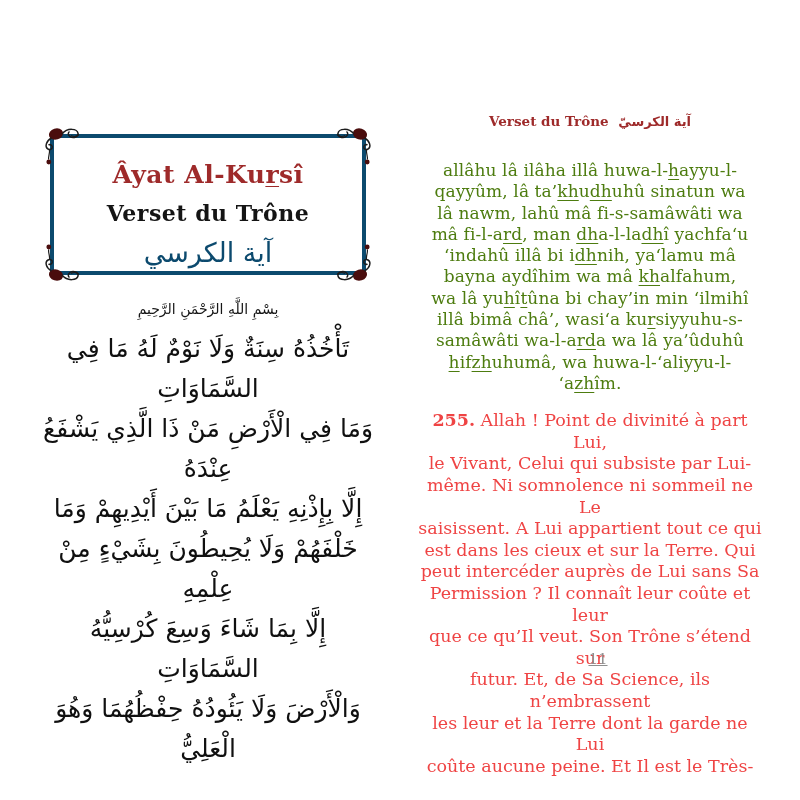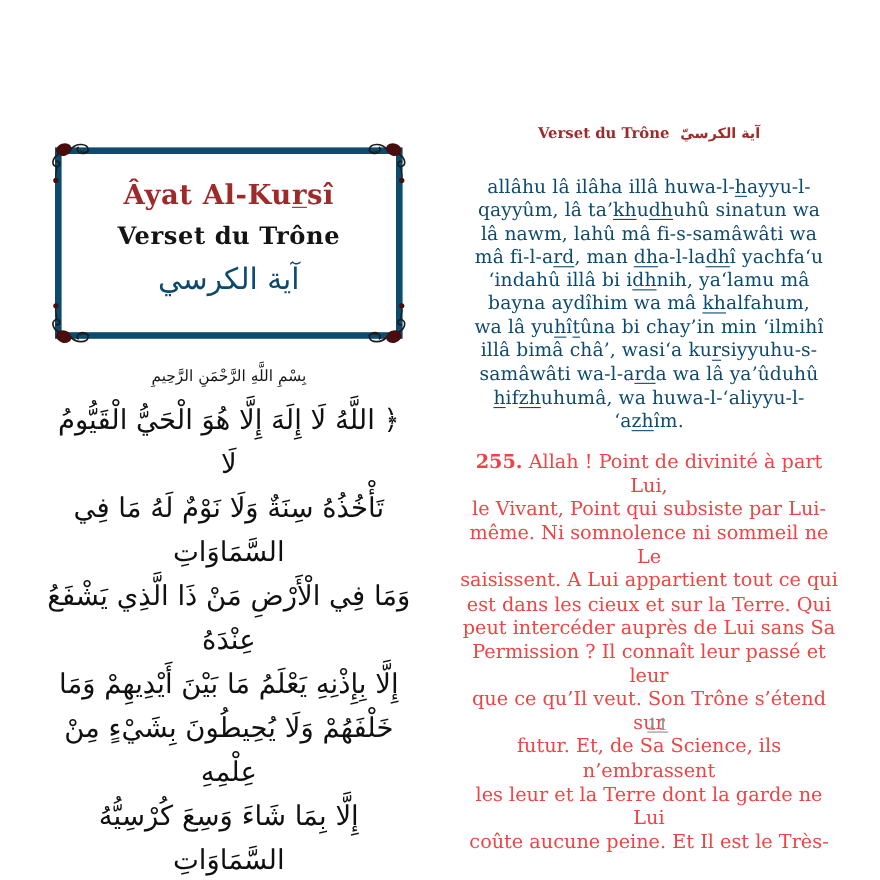--- a/index.html
+++ b/index.html
@@ -6,22 +6,22 @@
   body{
     width:800px;height:800px;background:#ffffff;overflow:hidden;
     font-family:"DejaVu Serif", serif;
     -webkit-font-smoothing:antialiased;
   }
   .spread{position:relative;width:800px;height:800px;background:#fff;}
 
   
   .page-left{position:absolute;left:40px;top:118px;width:336px;}
   .title-frame{
-    position:relative;margin:16px 10px 0 10px;border:6px solid #0c4a6e;
-    text-align:center;padding:14px 6px 29px 6px;
+    position:relative;margin:16px 10px 0 10px;border:4px solid #0c4a6e;
+    text-align:center;padding:14px 6px 0 6px;
   }
   .corner{position:absolute;width:46px;height:46px;pointer-events:none;}
   .corner.tl{left:-13px;top:-15px;}
   .corner.tr{right:-13px;top:-15px;transform:scaleX(-1);}
   .corner.bl{left:-13px;bottom:-15px;transform:scaleY(-1);}
   .corner.br{right:-13px;bottom:-15px;transform:scale(-1,-1);}
   .title-latin{
     color:#9e2a2a;font-weight:bold;font-size:25px;letter-spacing:.5px;margin-top:8px;
   }
   .title-sub{
@@ -43,21 +43,21 @@
   
   .page-right{position:absolute;left:416px;top:112px;width:348px;}
   .running-header{
     text-align:center;color:#9e2a2a;font-weight:bold;font-size:13.5px;line-height:18px;
   }
   .running-header .rh-arabic{
     font-family:"DejaVu Sans", sans-serif;font-weight:bold;font-size:13px;
     direction:rtl;unicode-bidi:embed;margin-left:5px;
   }
   .translit{
-    margin-top:29px;text-align:center;color:#0c4a6e;
+    margin-top:29px;text-align:center;color:#4d7c0f;
     font-size:17px;line-height:21.3px;letter-spacing:.1px;
   }
   .translation{
     margin-top:16px;text-align:center;color:#ef4444;
     font-size:17.5px;line-height:21.6px;
   }
   .u{text-decoration:underline;text-underline-offset:2.5px;text-decoration-thickness:1px;}
   .b{font-weight:bold;}
 
   
@@ -109,21 +109,20 @@
       </svg>
 
       <div class="title-latin">Âyat Al-Ku<span class="u">r</span>sî</div>
       <div class="title-sub">Verset du Trône</div>
       <div class="title-arabic">آية الكرسي</div>
     </div>
 
     <div class="basmala">بِسْمِ اللَّهِ الرَّحْمَنِ الرَّحِيمِ</div>
 
     <div class="quran">
-        <div>﴿ اللَّهُ لَا إِلَهَ إِلَّا هُوَ الْحَيُّ الْقَيُّومُ لَا</div>
         <div>تَأْخُذُهُ سِنَةٌ وَلَا نَوْمٌ لَهُ مَا فِي السَّمَاوَاتِ</div>
         <div>وَمَا فِي الْأَرْضِ مَنْ ذَا الَّذِي يَشْفَعُ عِنْدَهُ</div>
         <div>إِلَّا بِإِذْنِهِ يَعْلَمُ مَا بَيْنَ أَيْدِيهِمْ وَمَا</div>
         <div>خَلْفَهُمْ وَلَا يُحِيطُونَ بِشَيْءٍ مِنْ عِلْمِهِ</div>
         <div>إِلَّا بِمَا شَاءَ وَسِعَ كُرْسِيُّهُ السَّمَاوَاتِ</div>
         <div>وَالْأَرْضَ وَلَا يَئُودُهُ حِفْظُهُمَا وَهُوَ الْعَلِيُّ</div>
       </div>
 
   </div>
 
@@ -143,26 +142,26 @@
         <div>bayna aydîhim wa mâ <span class="u">kh</span>alfahum,</div>
         <div>wa lâ yu<span class="u">h</span>î<span class="u">t</span>ûna bi chay’in min ‘ilmihî</div>
         <div>illâ bimâ châ’, wasi‘a ku<span class="u">r</span>siyyuhu-s-</div>
         <div>samâwâti wa-l-a<span class="u">rd</span>a wa lâ ya’ûduhû</div>
         <div><span class="u">h</span>if<span class="u">zh</span>uhumâ, wa huwa-l-‘aliyyu-l-</div>
         <div>‘a<span class="u">zh</span>îm.</div>
       </div>
 
     <div class="translation">
         <div><span class="b">255.</span> Allah ! Point de divinité à part Lui,</div>
-        <div>le Vivant, Point qui subsiste par Lui-</div>
+        <div>le Vivant, Celui qui subsiste par Lui-</div>
         <div>même. Ni somnolence ni sommeil ne Le</div>
         <div>saisissent. A Lui appartient tout ce qui</div>
         <div>est dans les cieux et sur la Terre. Qui</div>
         <div>peut intercéder auprès de Lui sans Sa</div>
-        <div>Permission ? Il connaît leur passé et leur</div>
+        <div>Permission ? Il connaît leur coûte et leur</div>
         <div>que ce qu’Il veut. Son Trône s’étend sur</div>
         <div>futur. Et, de Sa Science, ils n’embrassent</div>
         <div>les leur et la Terre dont la garde ne Lui</div>
         <div>coûte aucune peine. Et Il est le Très-</div>
       </div>
   </div>
 
   <div class="pagenum right">11</div>
 </div>
 

